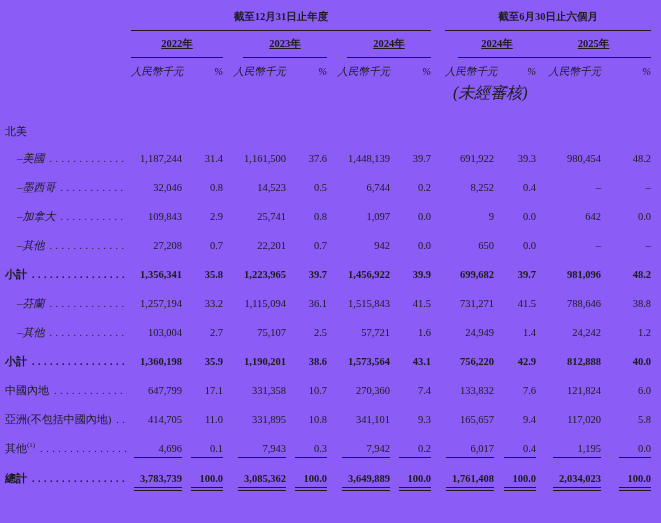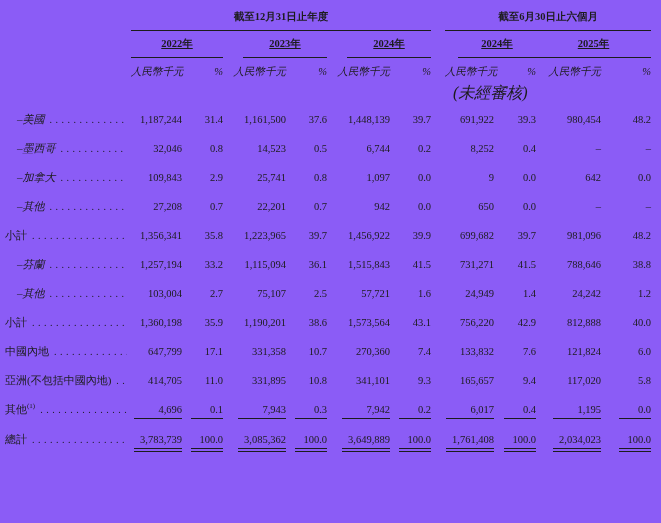--- a/index.html
+++ b/index.html
@@ -38,21 +38,21 @@
   td.lbl{text-align:left;white-space:nowrap;font-size:11px;}
   tbody td{padding:8px 0 5px;}
   tbody tr.first td{padding-top:20px;}
   .lf{display:flex;align-items:baseline;}
   .lt{white-space:nowrap;}
   td.lbl.sub .lt{font-style:italic;padding-left:12px;}
   .leader{flex:1;overflow:hidden;white-space:nowrap;margin:0 4px 0 5px;}
   .leader::after{content:"...................................................";
     letter-spacing:3.5px;font-size:10px;}
   tr.section td{font-size:11px;padding:9px 0 4px;}
-  tr.bold td, tr.bold .lt{font-weight:400;}
+  tr.bold td, tr.bold .lt{font-weight:700;}
   sup.fn{font-size:7px;vertical-align:super;line-height:0;}
   .u{display:inline-block;text-align:right;padding-bottom:3px;}
   tr.rule td.a .u{border-bottom:1.2px solid #1c1c1c;min-width:48px;}
   tr.rule td.p .u{border-bottom:1.2px solid #1c1c1c;min-width:32px;}
   tr.dbl td.a .u{border-bottom:4px double #1c1c1c;min-width:48px;}
   tr.dbl td.p .u{border-bottom:4px double #1c1c1c;min-width:32px;}
 </style>
 </head>
 <body>
 
@@ -113,20 +113,23 @@
       <td class="p"><span class="it">%</span></td>
     </tr>
     <tr class="hn">
       <td colspan="8"></td>
       <td colspan="2" class="note">(未經審核)</td>
       <td colspan="2"></td>
     </tr>
   </thead>
   <tbody>
 
+    <tr class="section first">
+      <td class="lbl" colspan="12"><span class="lt">北美</span></td>
+    </tr>
 
     <tr>
       <td class="lbl sub">
             <div class="lf">
               <span class="lt">–美國</span>
               <span class="leader"></span>
             </div>
           </td>
       <td class="a"><span class="u">1,187,244</span></td>
       <td class="p"><span class="u">31.4</span></td>

